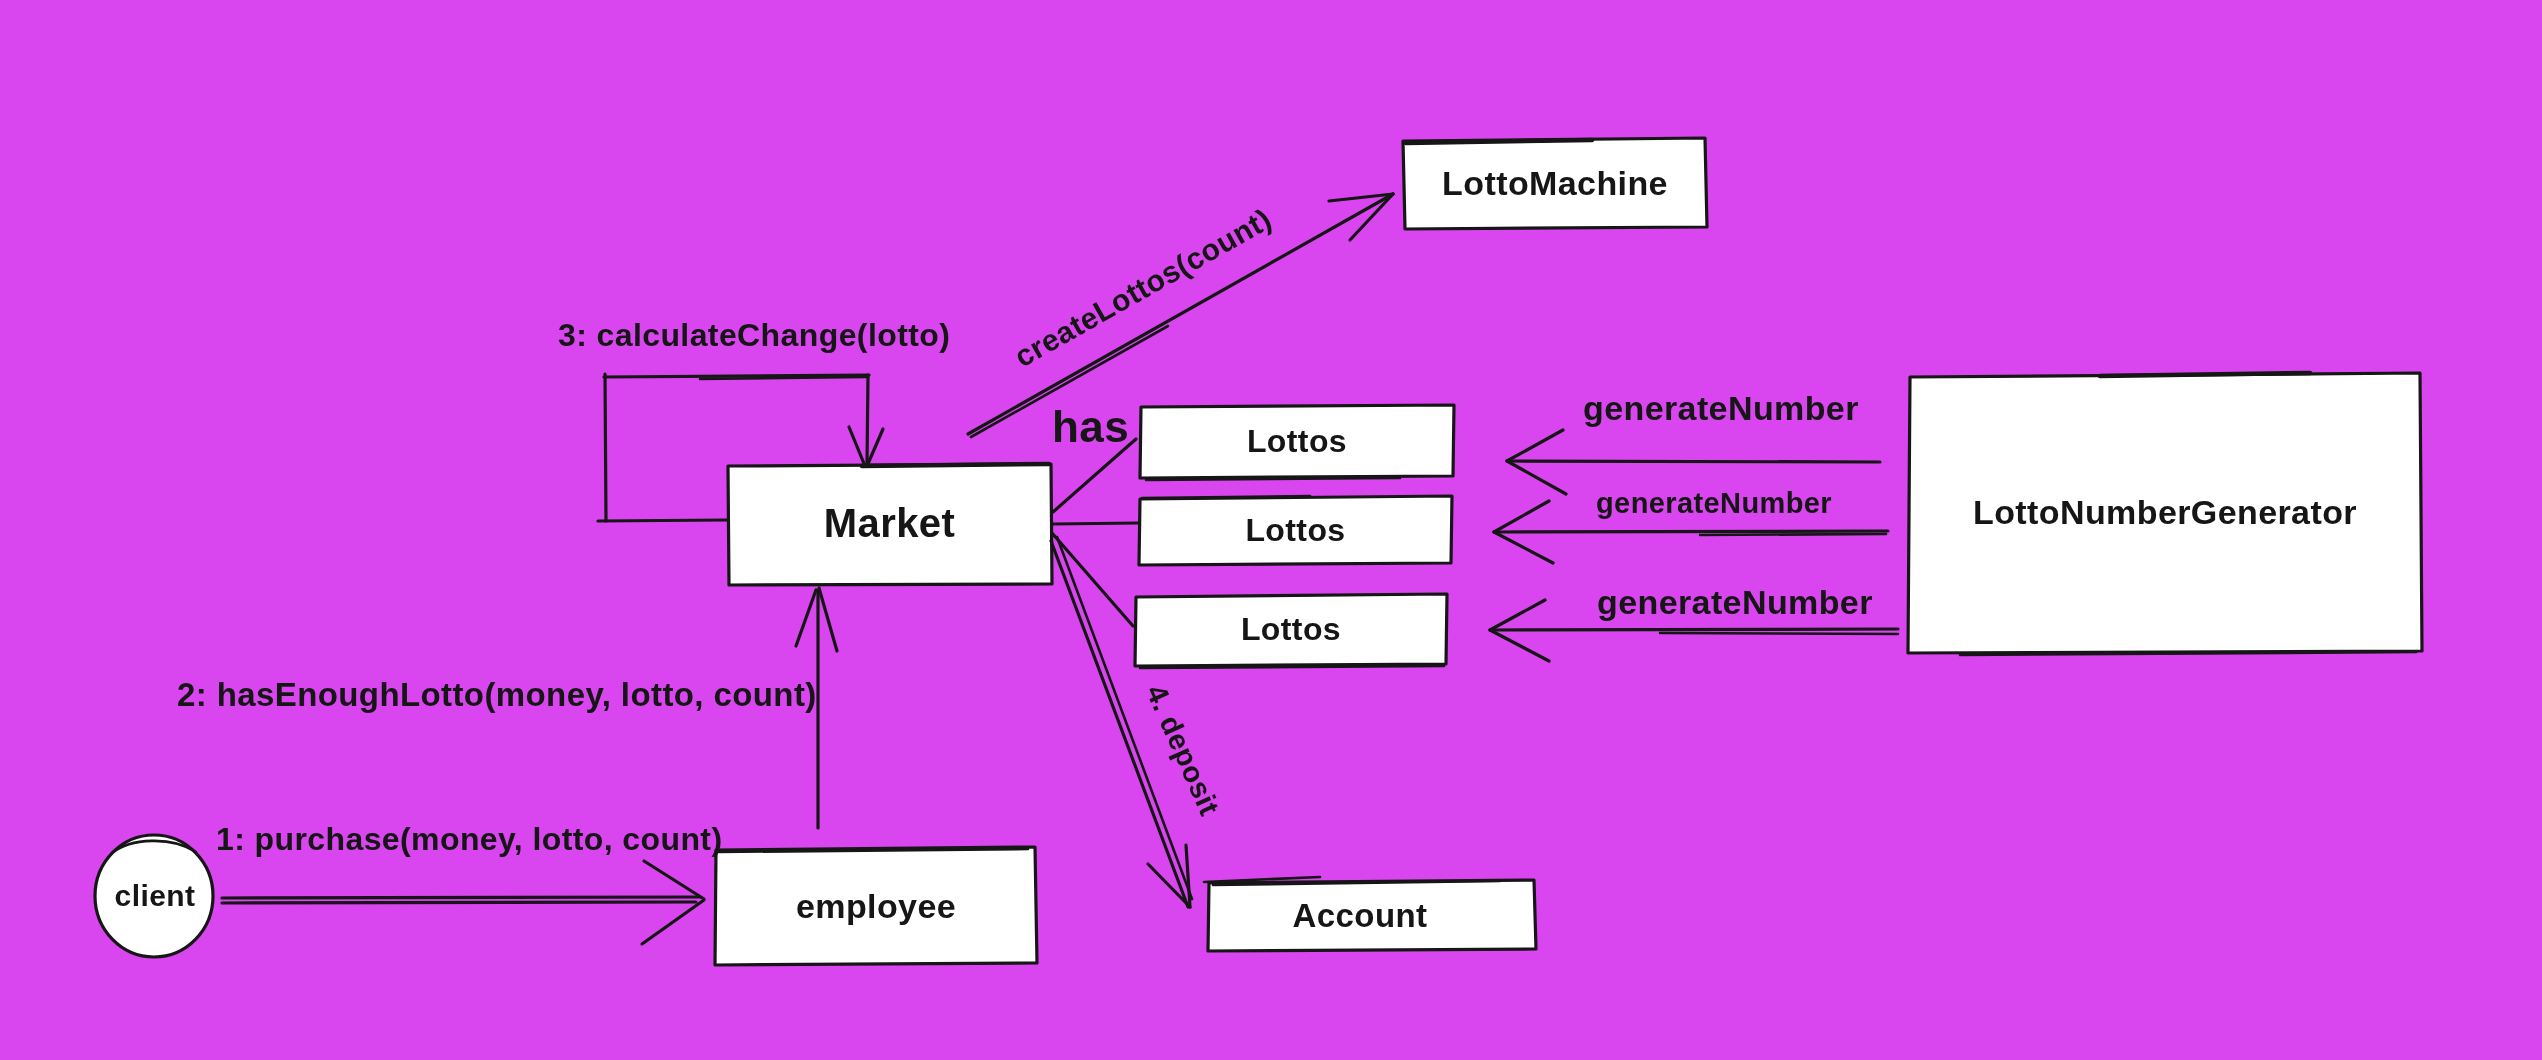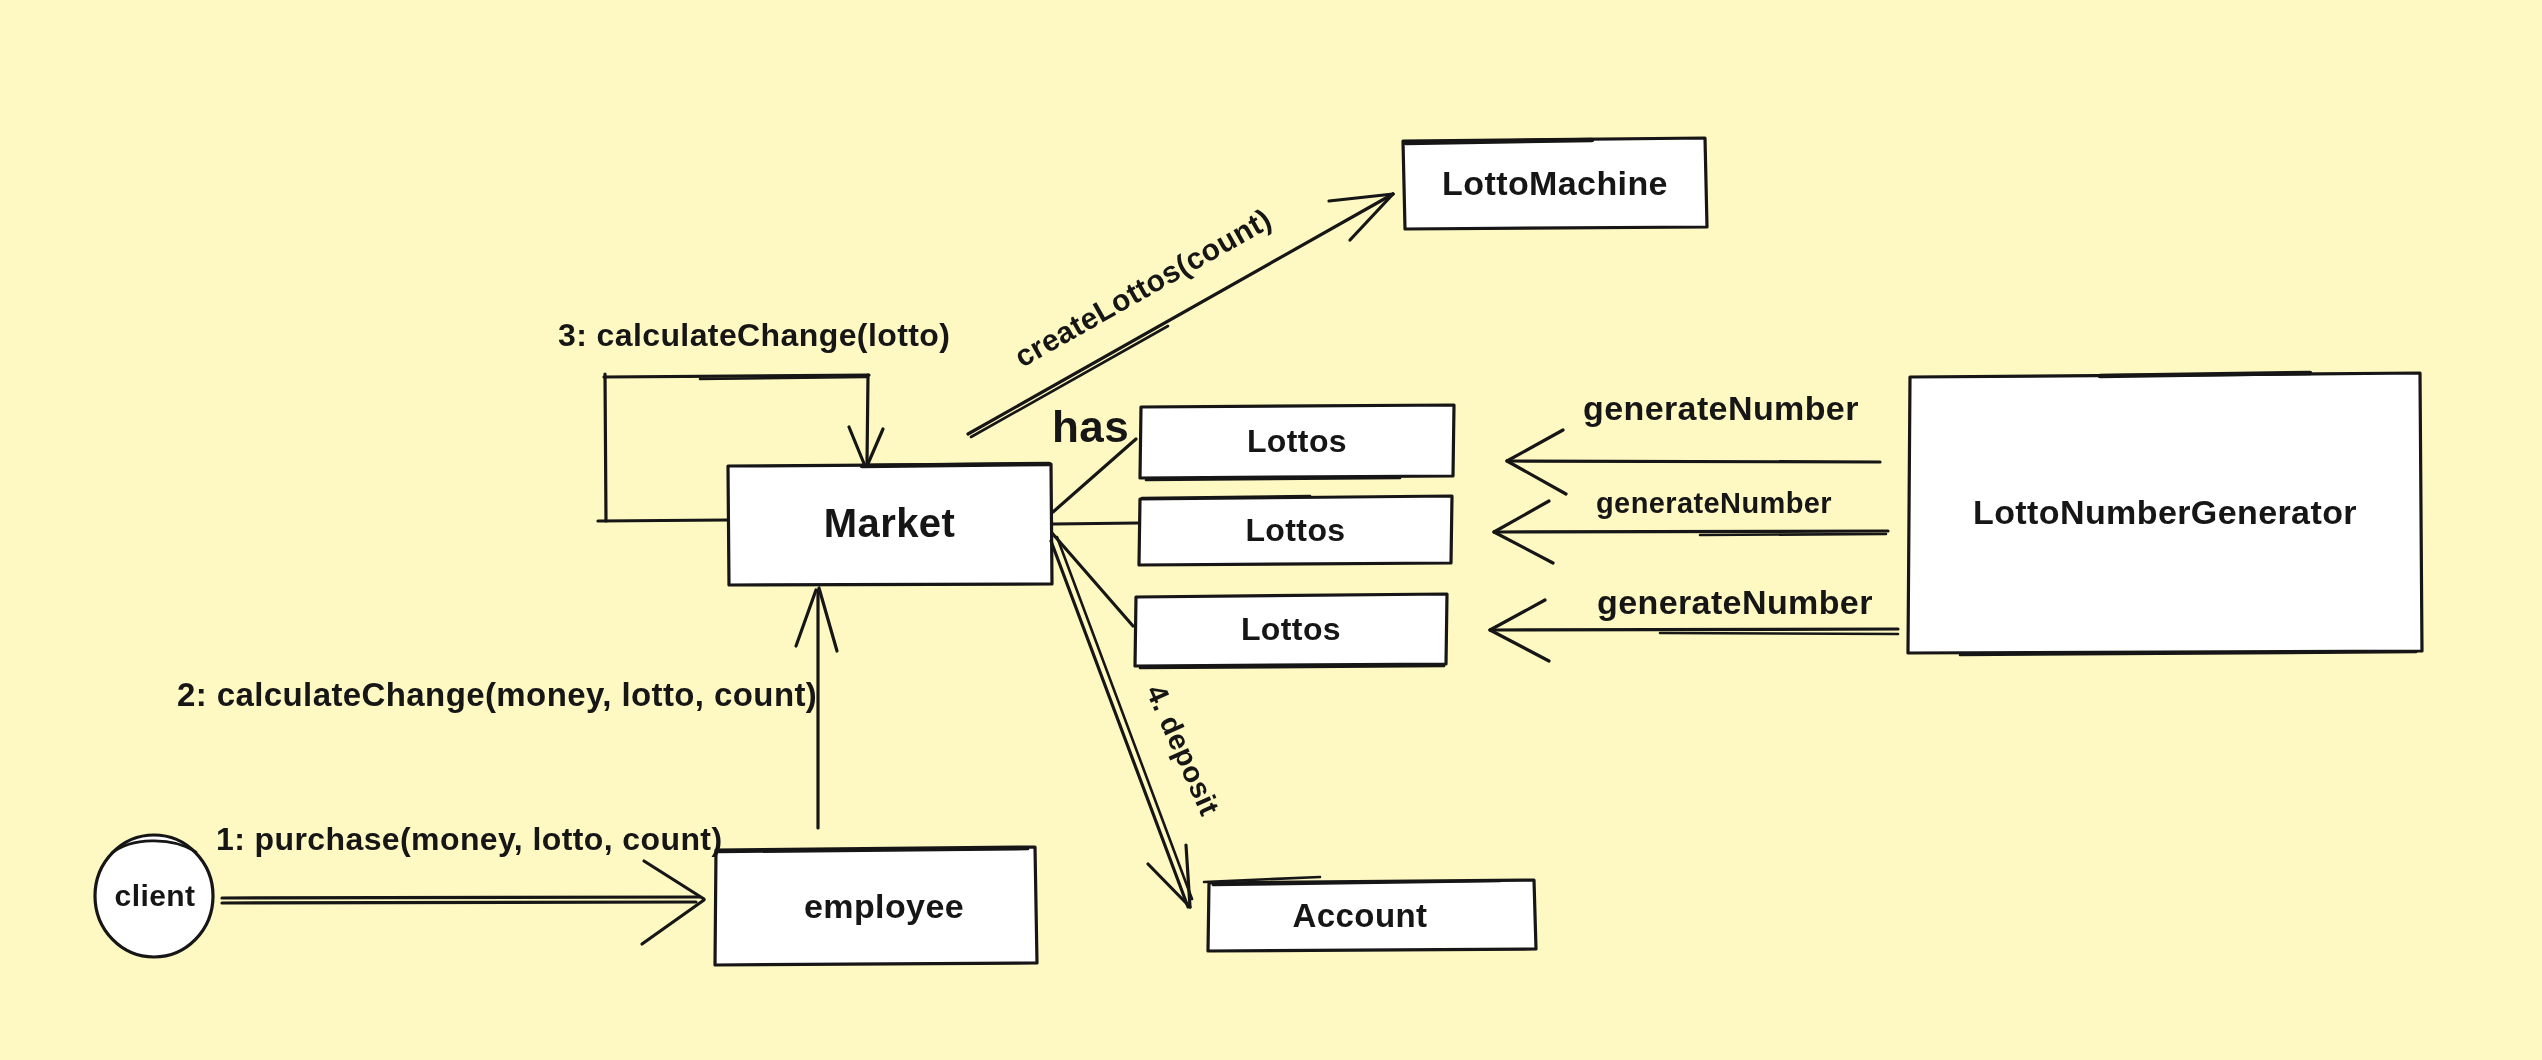--- a/index.html
+++ b/index.html
@@ -1,20 +1,20 @@
 <!DOCTYPE html>
 <html style="--ink: #161616;"><head>
 <meta charset="utf-8">
 <style>
   html, body { margin: 0; padding: 0; background: #ffffff; }
   .canvas {
     position: relative;
     width: 2542px;
     height: 1060px;
-    background: #fef9c3;
+    background: #d946ef;
     font-family: "Liberation Sans", sans-serif;
     color: var(--ink, #161616);
     overflow: hidden;
   }
   .canvas svg { position: absolute; left: 0; top: 0; }
   .lbl {
     position: absolute;
     display: flex;
     align-items: center;
     justify-content: center;
@@ -25,21 +25,21 @@
     color: var(--ink, #161616);
   }
   .edge-lbl { justify-content: flex-start; }
   
   #lbl-lottomachine { left: 1403px; top: 138px;  width: 304px; height: 90px;  font-size: 34px; }
   #lbl-market       { left: 727px;  top: 463px;  width: 325px; height: 121px; font-size: 40px; }
   #lbl-lottos1      { left: 1140px; top: 405px;  width: 314px; height: 72px;  font-size: 32px; }
   #lbl-lottos2      { left: 1139px; top: 496px;  width: 313px; height: 68px;  font-size: 32px; }
   #lbl-lottos3      { left: 1135px; top: 594px;  width: 312px; height: 71px;  font-size: 32px; }
   #lbl-lng          { left: 1908px; top: 373px;  width: 514px; height: 279px; font-size: 34px; }
-  #lbl-employee     { left: 715px;  top: 847px;  width: 322px; height: 118px; font-size: 34px; padding-left: 8px; }
+  #lbl-employee     { left: 715px;  top: 847px;  width: 322px; height: 118px; font-size: 34px; }
   #lbl-account      { left: 1208px; top: 880px;  width: 304px; height: 71px;  font-size: 33px; }
   #lbl-client       { left: 96px;   top: 835px;  width: 118px; height: 122px; font-size: 30px; }
   
   #lbl-calc    { left: 558px;  top: 316px; height: 38px; font-size: 32px; }
   #lbl-msg2    { left: 177px;  top: 676px; height: 38px; font-size: 33px; }
   #lbl-msg1    { left: 216px;  top: 820px; height: 38px; font-size: 32px; }
   #lbl-has     { left: 1052px; top: 406px; height: 42px; font-size: 44px; }
   #lbl-gen1    { left: 1583px; top: 388px; height: 40px; font-size: 34px; }
   #lbl-gen2    { left: 1596px; top: 486px; height: 34px; font-size: 29px; }
   #lbl-gen3    { left: 1597px; top: 582px; height: 40px; font-size: 34px; }
@@ -192,21 +192,21 @@
   <div class="lbl" id="lbl-market">Market</div>
   <div class="lbl" id="lbl-lottos1">Lottos</div>
   <div class="lbl" id="lbl-lottos2">Lottos</div>
   <div class="lbl" id="lbl-lottos3">Lottos</div>
   <div class="lbl" id="lbl-lng">LottoNumberGenerator</div>
   <div class="lbl" id="lbl-employee">employee</div>
   <div class="lbl" id="lbl-account">Account</div>
   <div class="lbl" id="lbl-client">client</div>
 
   <div class="lbl edge-lbl" id="lbl-calc">3: calculateChange(lotto)</div>
-  <div class="lbl edge-lbl" id="lbl-msg2">2: calculateChange(money, lotto, count)</div>
+  <div class="lbl edge-lbl" id="lbl-msg2">2: hasEnoughLotto(money, lotto, count)</div>
   <div class="lbl edge-lbl" id="lbl-msg1">1: purchase(money, lotto, count)</div>
   <div class="lbl edge-lbl" id="lbl-has">has</div>
   <div class="lbl edge-lbl" id="lbl-gen1">generateNumber</div>
   <div class="lbl edge-lbl" id="lbl-gen2">generateNumber</div>
   <div class="lbl edge-lbl" id="lbl-gen3">generateNumber</div>
   <div class="lbl" id="lbl-create">createLottos(count)</div>
   <div class="lbl" id="lbl-deposit">4. deposit</div>
 
 </div>
 

